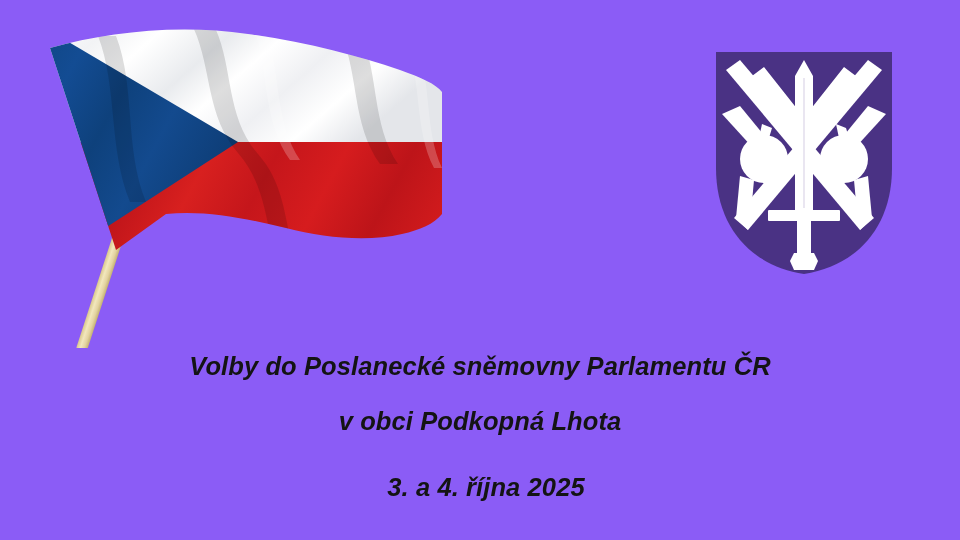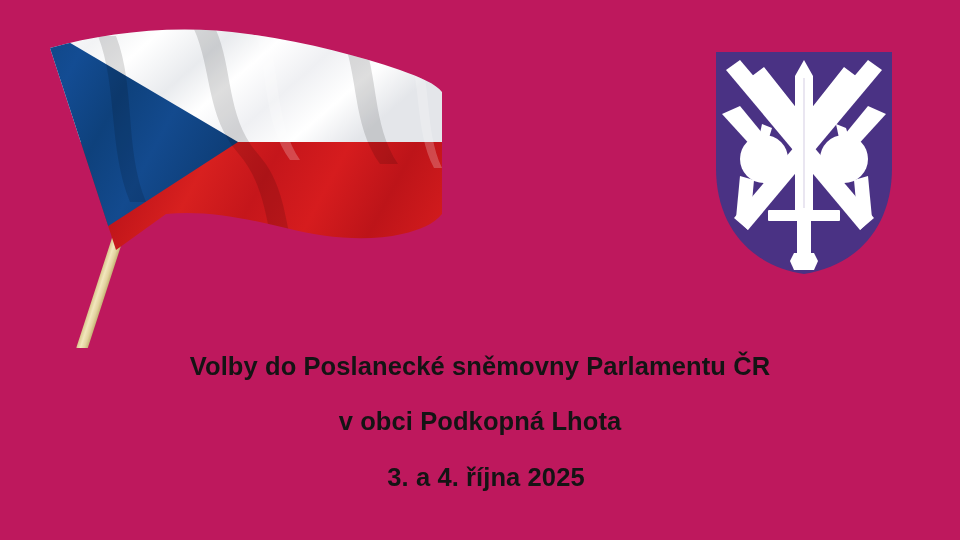--- a/index.html
+++ b/index.html
@@ -13,21 +13,22 @@
     background: #ffffff;
     font-family: "Liberation Sans", "DejaVu Sans", sans-serif;
     overflow: hidden;
     position: relative;
   }
 
   #poster {
     position: relative;
     width: 960px;
     height: 540px;
-    background: #be185d;
+    background: #8b5cf6;
+    font-style: italic;
   }
 
   
   .flag-block {
     position: absolute;
     left: 38px;
     top: 18px;
     width: 410px;
     height: 330px;
   }
@@ -55,21 +56,21 @@
     font-size: 25.5px;
     font-weight: bold;
     color: #141414;
     letter-spacing: 0.1px;
     line-height: 1.15;
     margin: 0;
     padding: 0;
   }
   .line-1 { margin-top: 8px; }
   .line-2 { margin-top: 26px; }
-  .line-3 { margin-top: 26px; padding-left: 12px; }
+  .line-3 { margin-top: 36px; padding-left: 12px; }
 </style>
 </head>
 <body>
 
 <div id="poster">
 
   <div class="flag-block">
     <svg class="flag-svg" viewBox="0 0 410 330" xmlns="http://www.w3.org/2000/svg">
       <defs>
         <linearGradient id="whiteShade" x1="0" y1="0" x2="1" y2="0.35">

